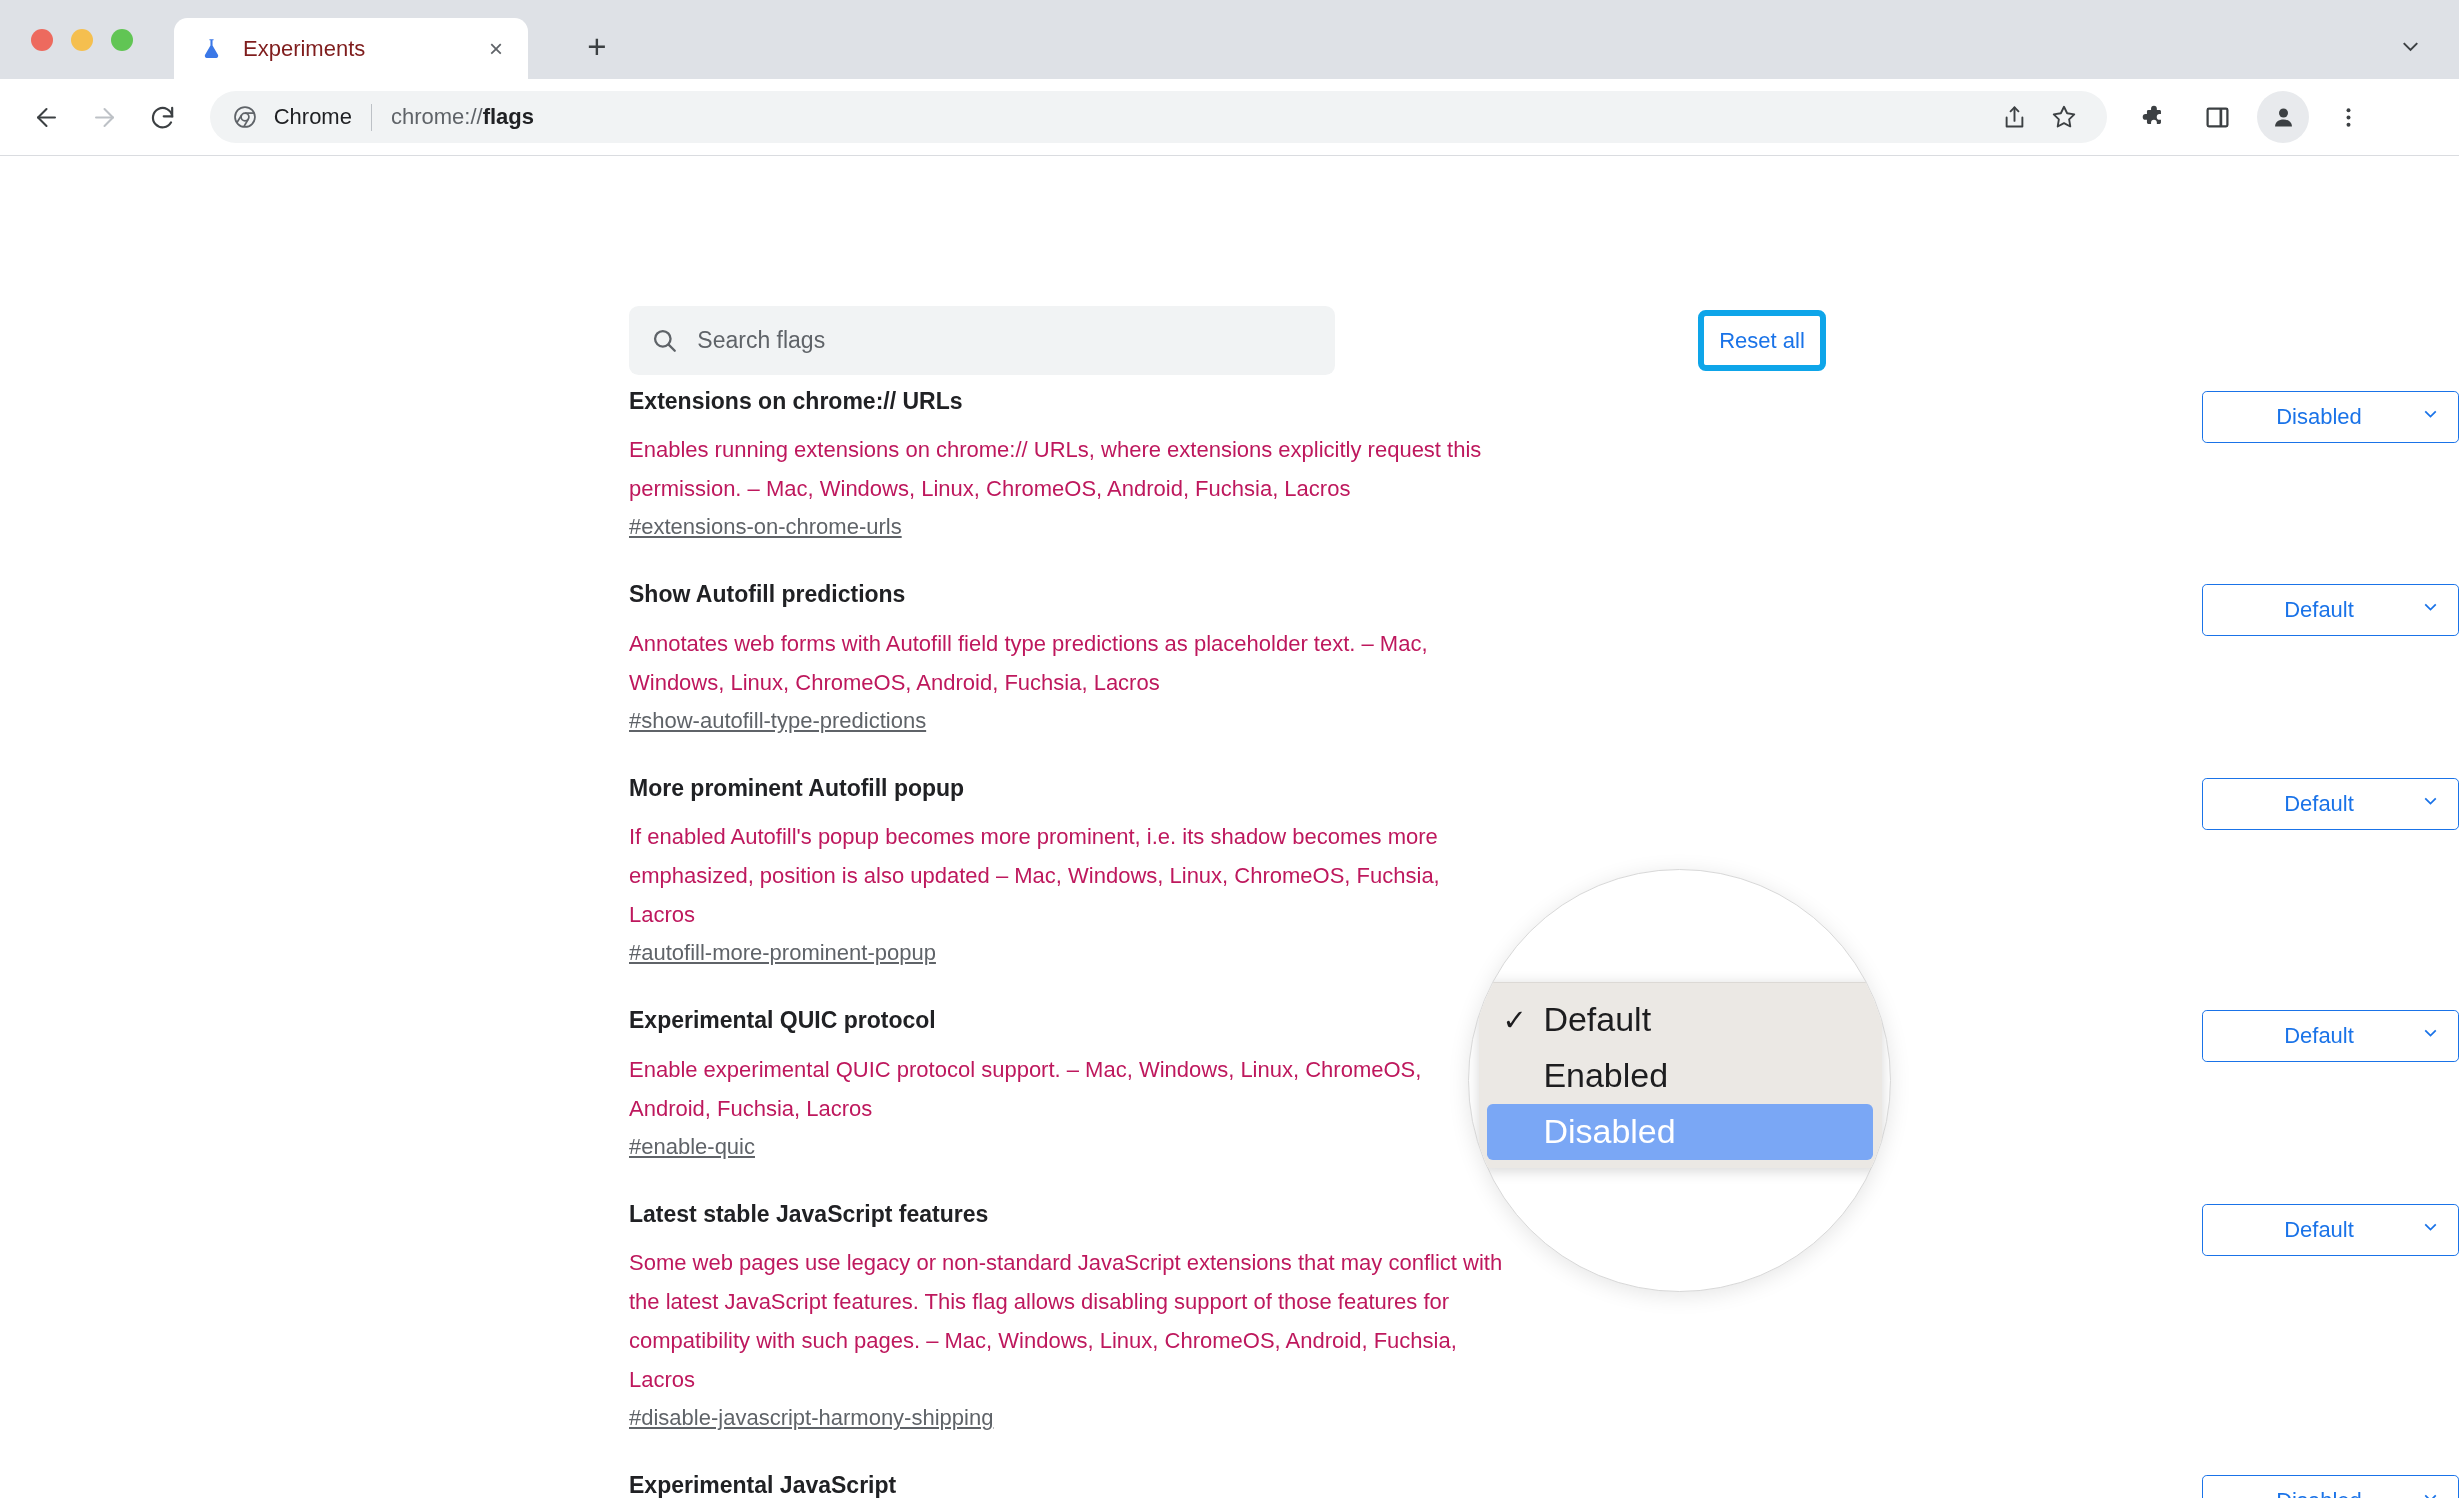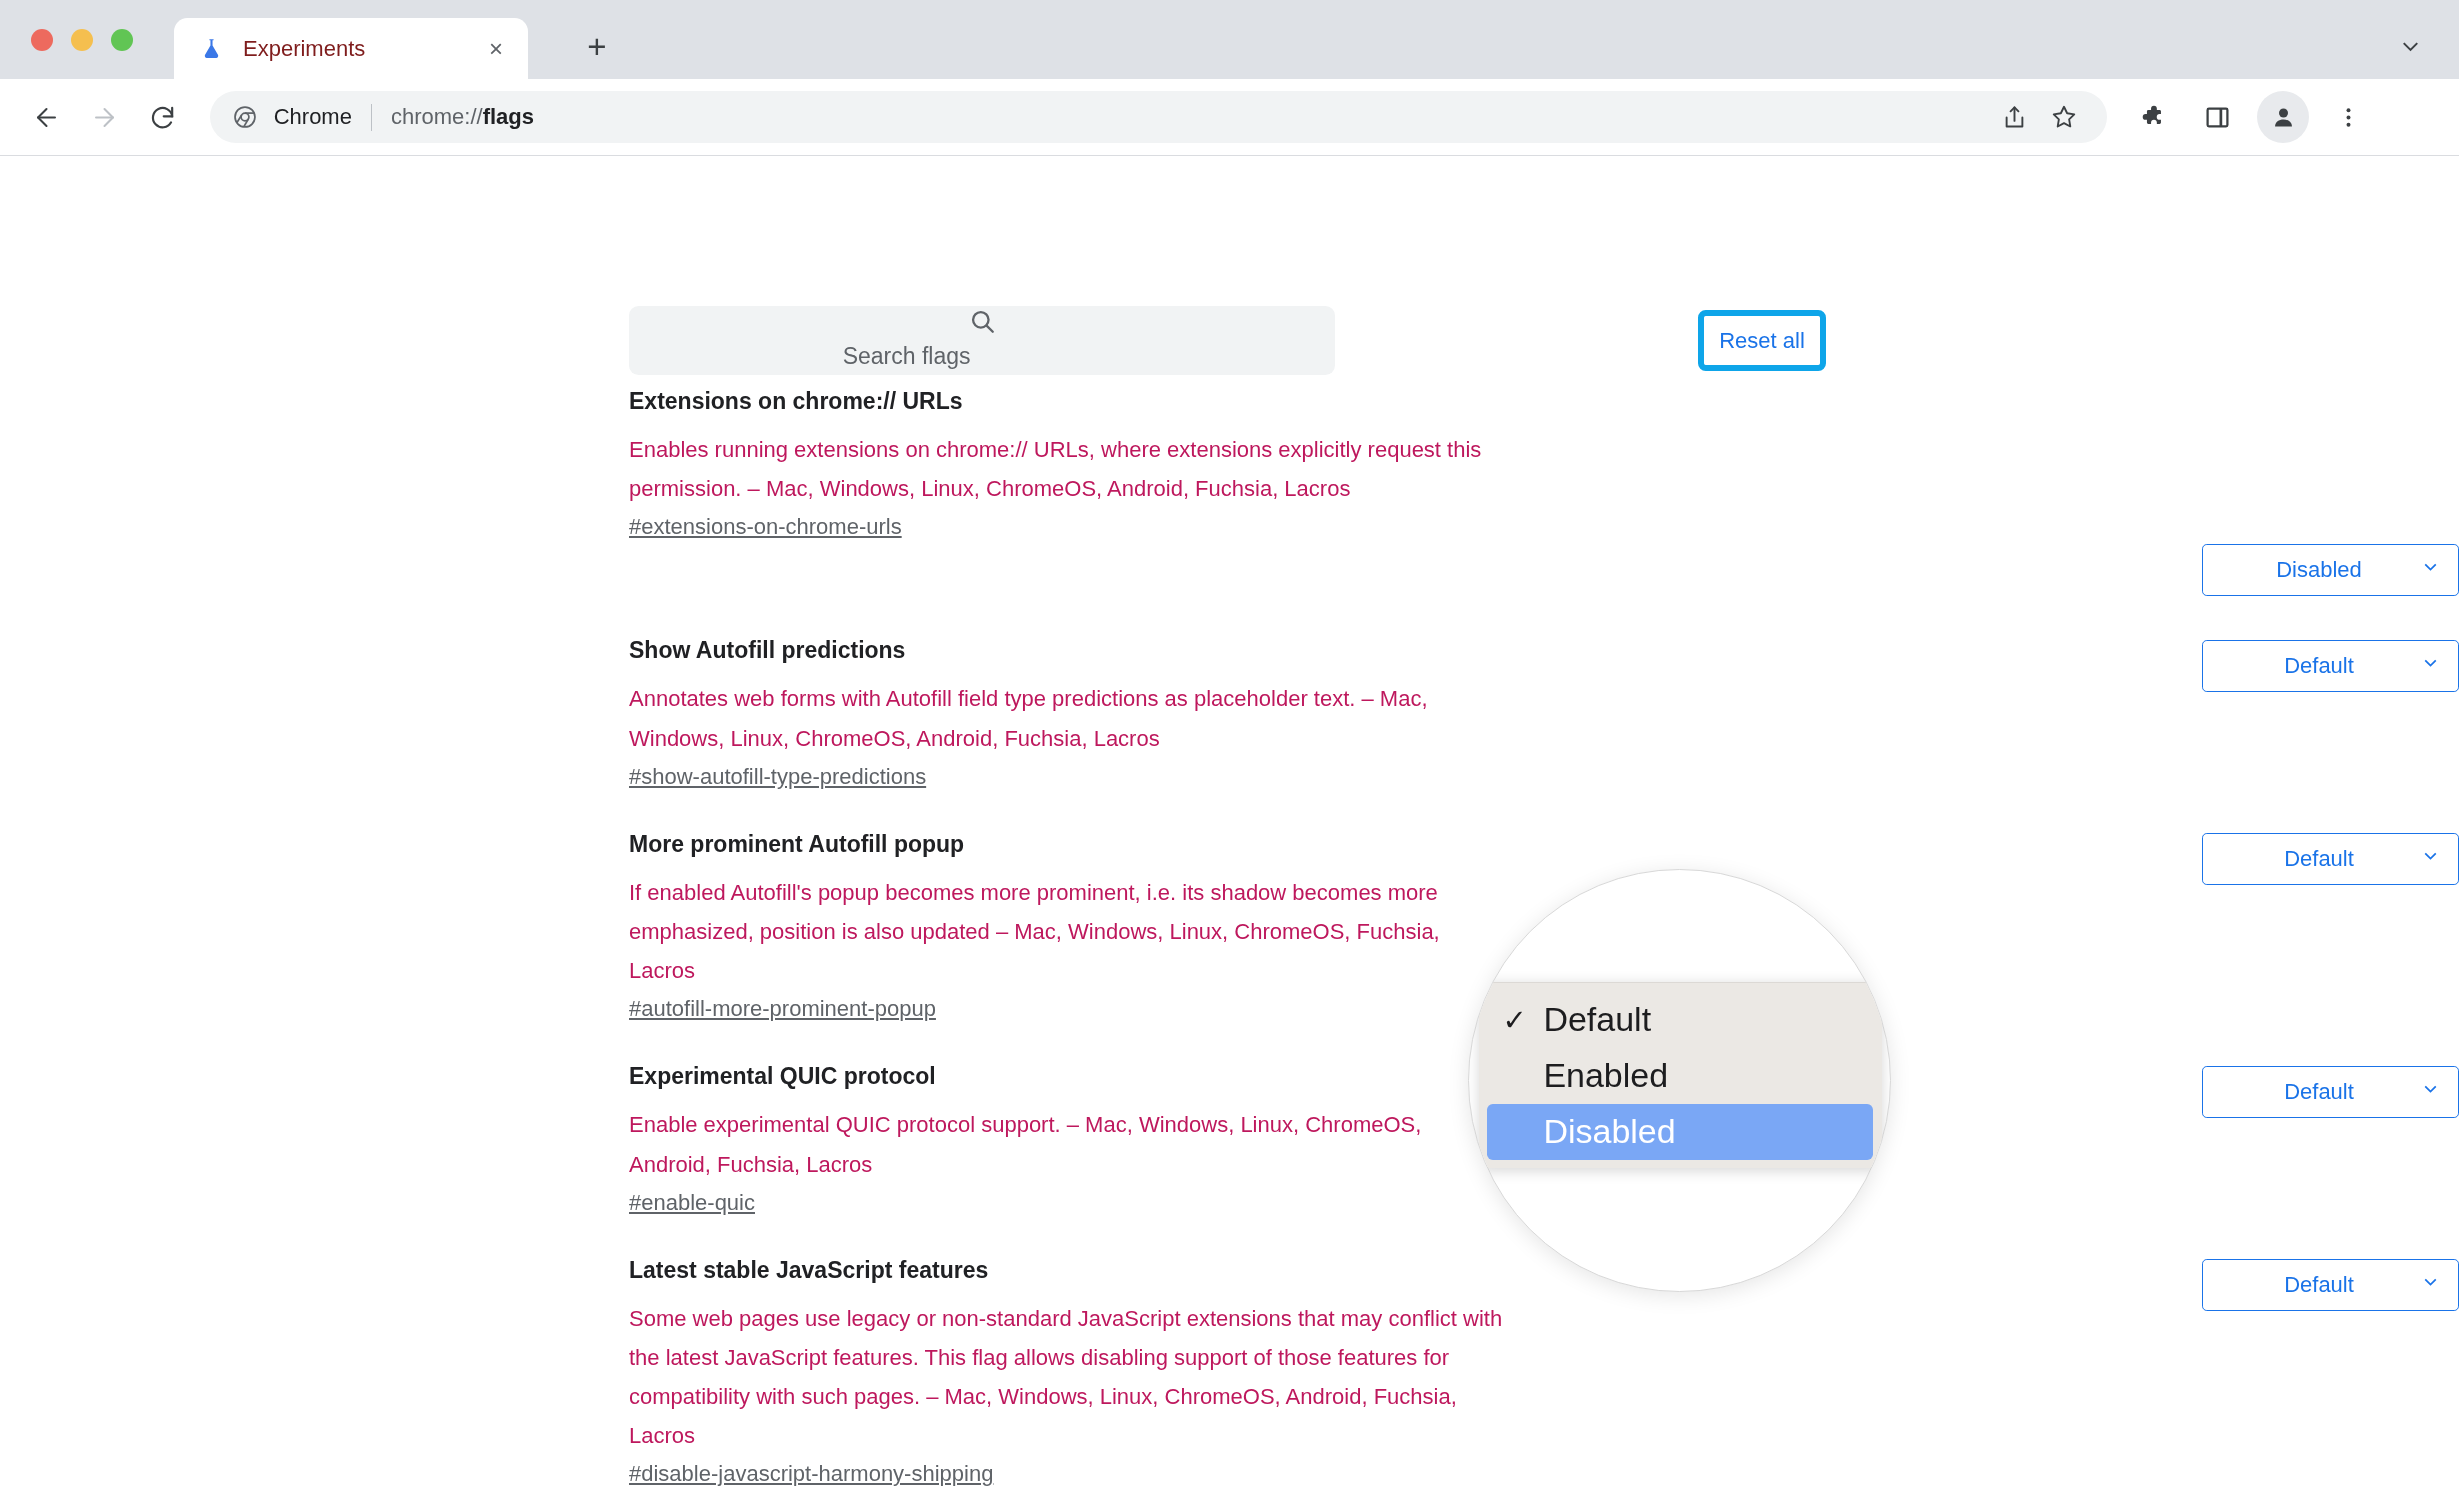--- a/index.html
+++ b/index.html
@@ -108,23 +108,22 @@
   .tb-btn.avatar { background: #e8eaed; }
 
   
   .page { position: relative; height: calc(1499px - 156px); background: #fff; overflow: hidden; }
   .search-wrap {
     position: absolute; left: 629px; top: 150px;
     width: 706px; height: 69px;
     background: #f1f3f4;
     border-radius: 9.6px;
     display: flex; align-items: center;
-    padding: 0 42px;
+    padding: 0 20px;
     z-index: 6;
-    flex-direction: column;
   }
   .search-icon { width: 31px; height: 31px; flex:0 0 31px; display:flex;align-items:center;justify-content:center; color:#5f6368;}
   .search-input {
     border: none; background: transparent; outline: none;
     font-family: "Liberation Sans", sans-serif;
     font-size: 23px; color: #202124;
     margin-left: 17.3px; flex: 1;
   }
   .search-input::placeholder { color: #5f6368; }
 
@@ -380,21 +379,21 @@
             <path d="M15.4 15.4 20.5 20.5"></path>
         </svg>
       </span>
       <input class="search-input" type="text" placeholder="Search flags" style="">
     </div>
 
     <div class="reset-btn">Reset all</div>
 
     <div class="flag-list">
 
-      <div class="flag-row" style="margin-top:0;flex-direction:column;">
+      <div class="flag-row" style="margin-top:0;">
         <div class="flag-text">
           <div class="flag-name">Extensions on chrome:// URLs</div>
           <div class="flag-desc">Enables running extensions on chrome:// URLs, where extensions explicitly request this permission. – Mac, Windows, Linux, ChromeOS, Android, Fuchsia, Lacros</div>
           <a class="flag-anchor" href="#">#extensions-on-chrome-urls</a>
         </div>
         <div class="flag-select-wrap">
           <div class="flag-select">
             <span>Disabled</span>
             <span class="chev">
               <svg width="21" height="21" viewBox="0 0 24 24" fill="none" stroke="currentColor" stroke-width="2">

